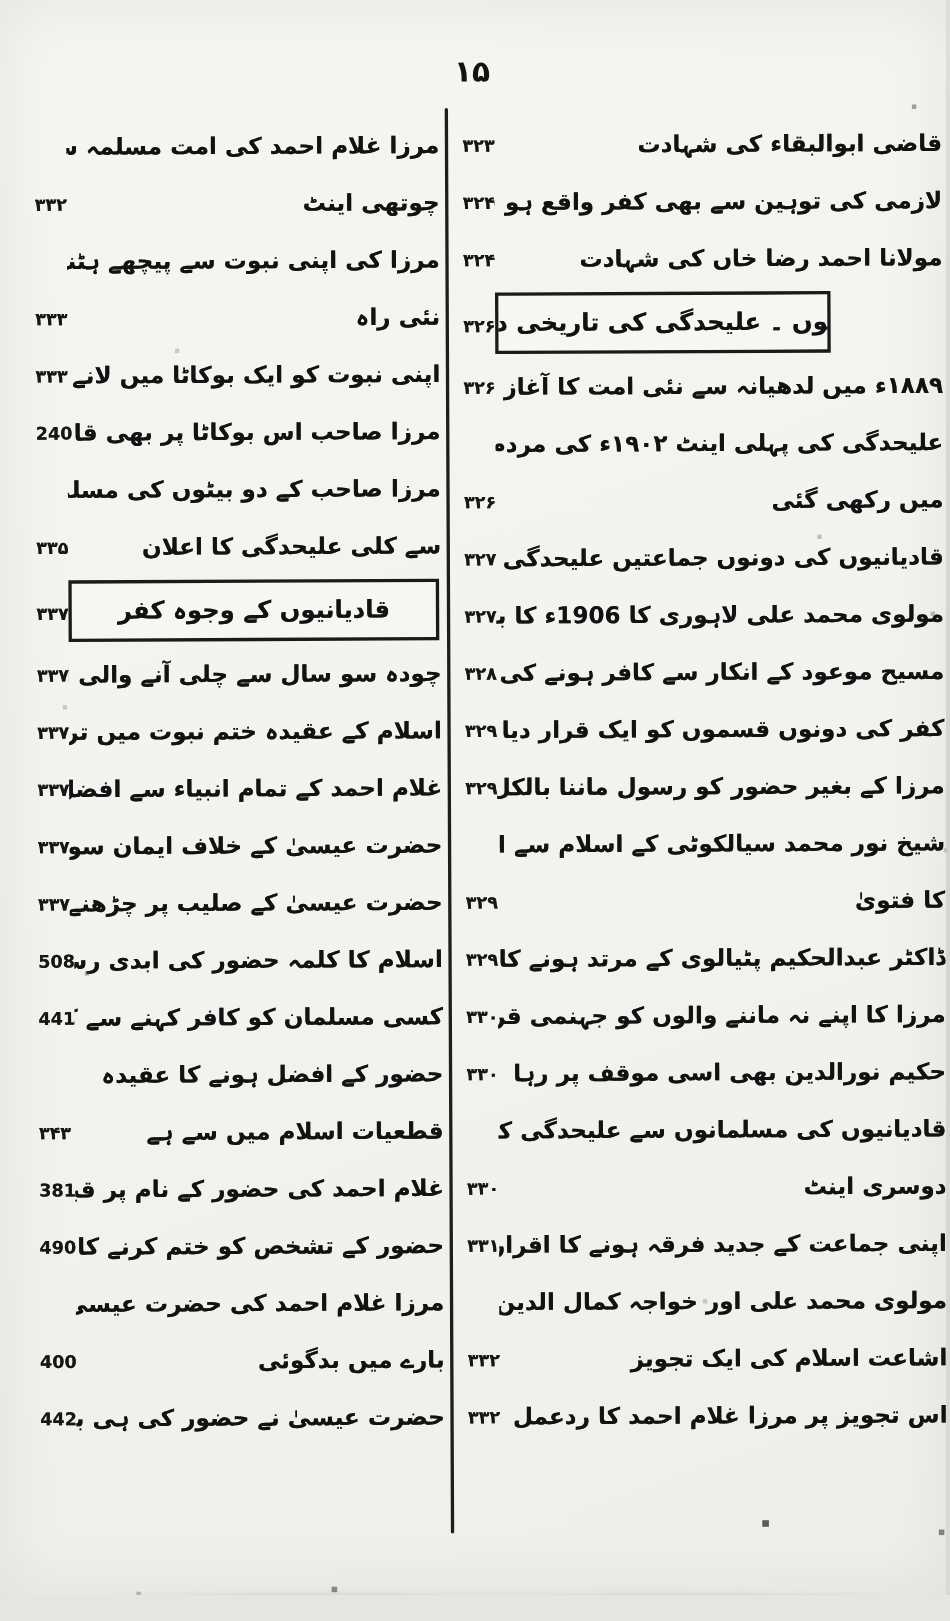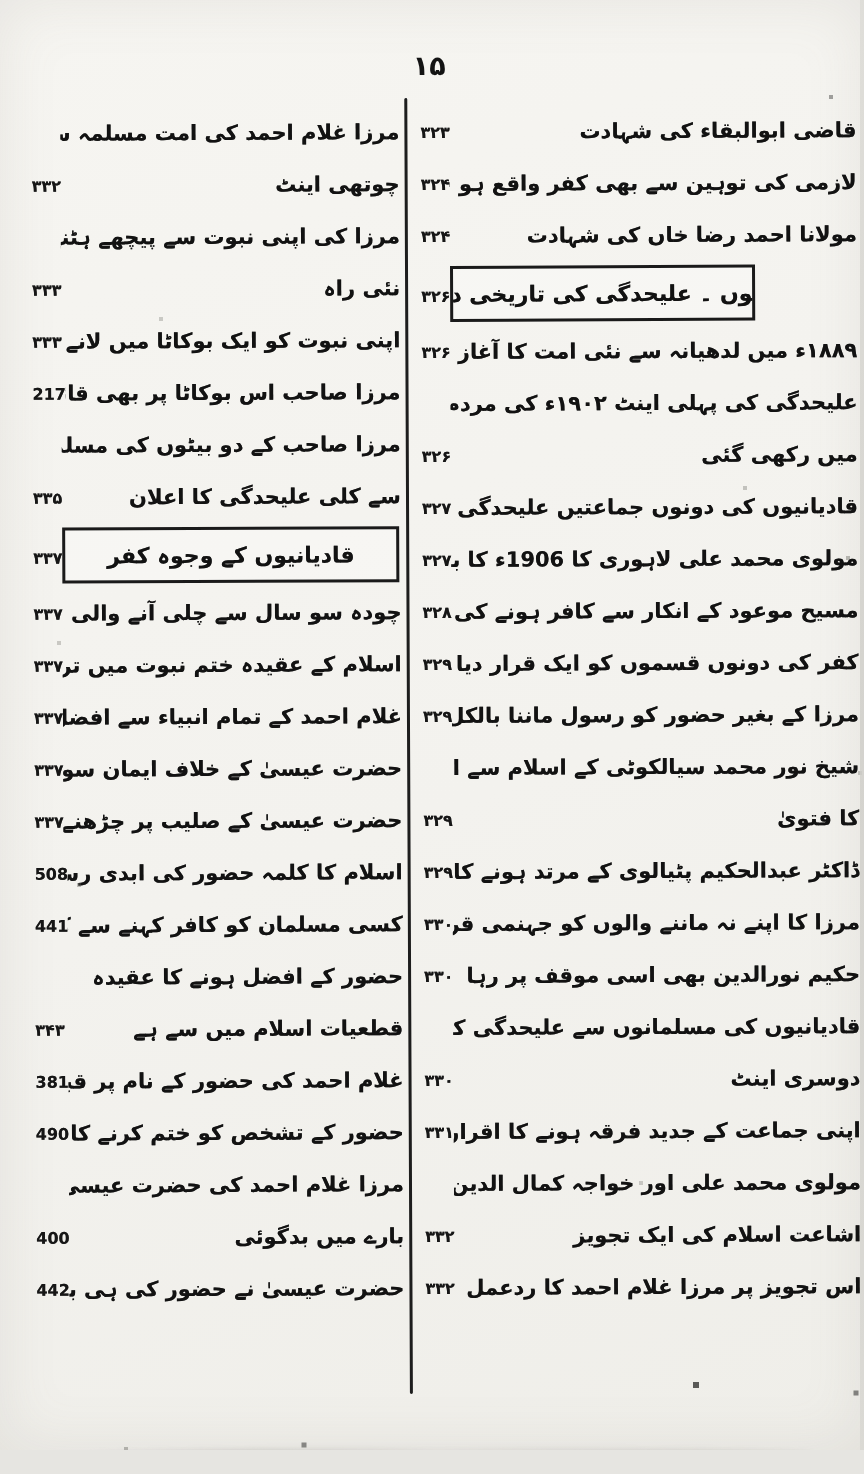--- a/index.html
+++ b/index.html
@@ -231,21 +231,21 @@
         <div class="entry">
           <div class="entry-text">
             <div class="line">اپنی نبوت کو ایک بوکاٹا میں لانے کی تجویز</div>
           </div>
           <div class="entry-page">۳۳۳</div>
         </div>
         <div class="entry">
           <div class="entry-text">
             <div class="line">مرزا صاحب اس بوکاٹا پر بھی قائم نہ رہ سکے</div>
           </div>
-          <div class="entry-page">217</div>
+          <div class="entry-page">240</div>
         </div>
         <div class="entry">
           <div class="entry-text">
             <div class="line">مرزا صاحب کے دو بیٹوں کی مسلمانوں</div>
             <div class="line">سے کلی علیحدگی کا اعلان</div>
           </div>
           <div class="entry-page">۳۳۵</div>
         </div>
         <div class="entry boxed">
           <div class="entry-text">

